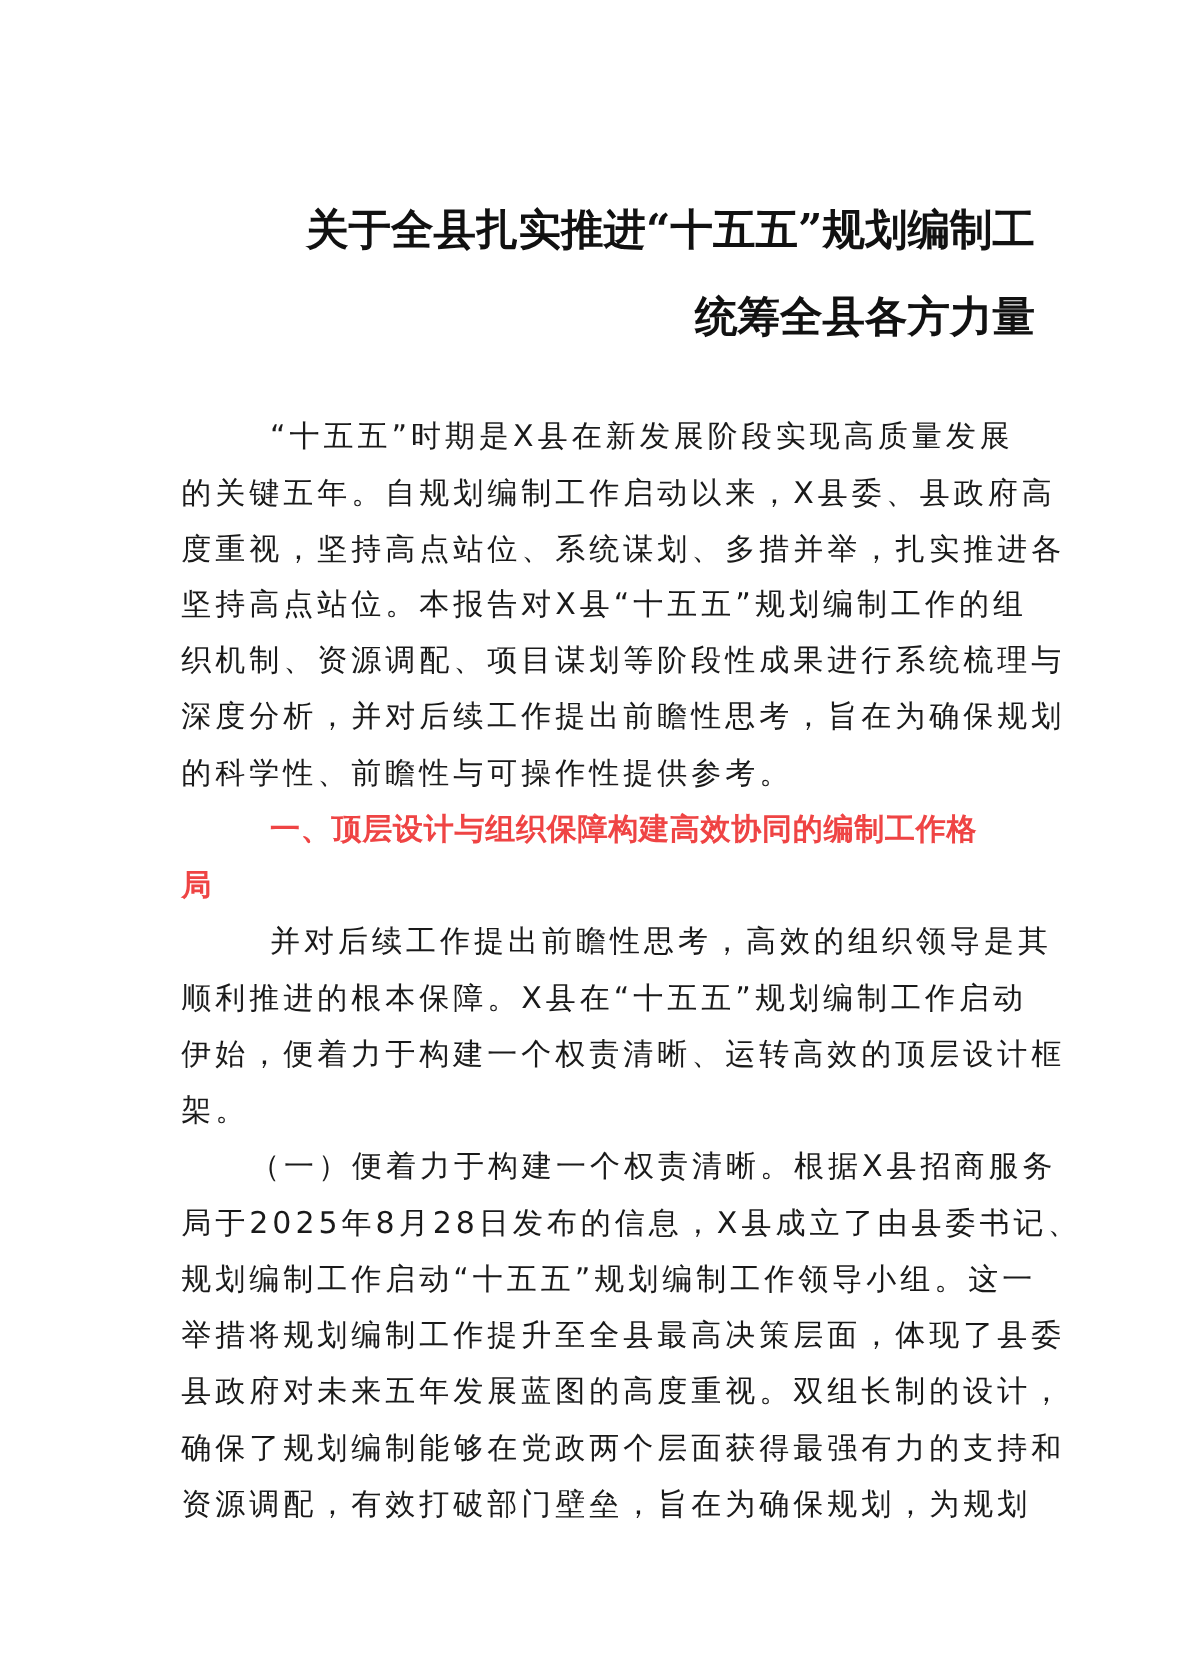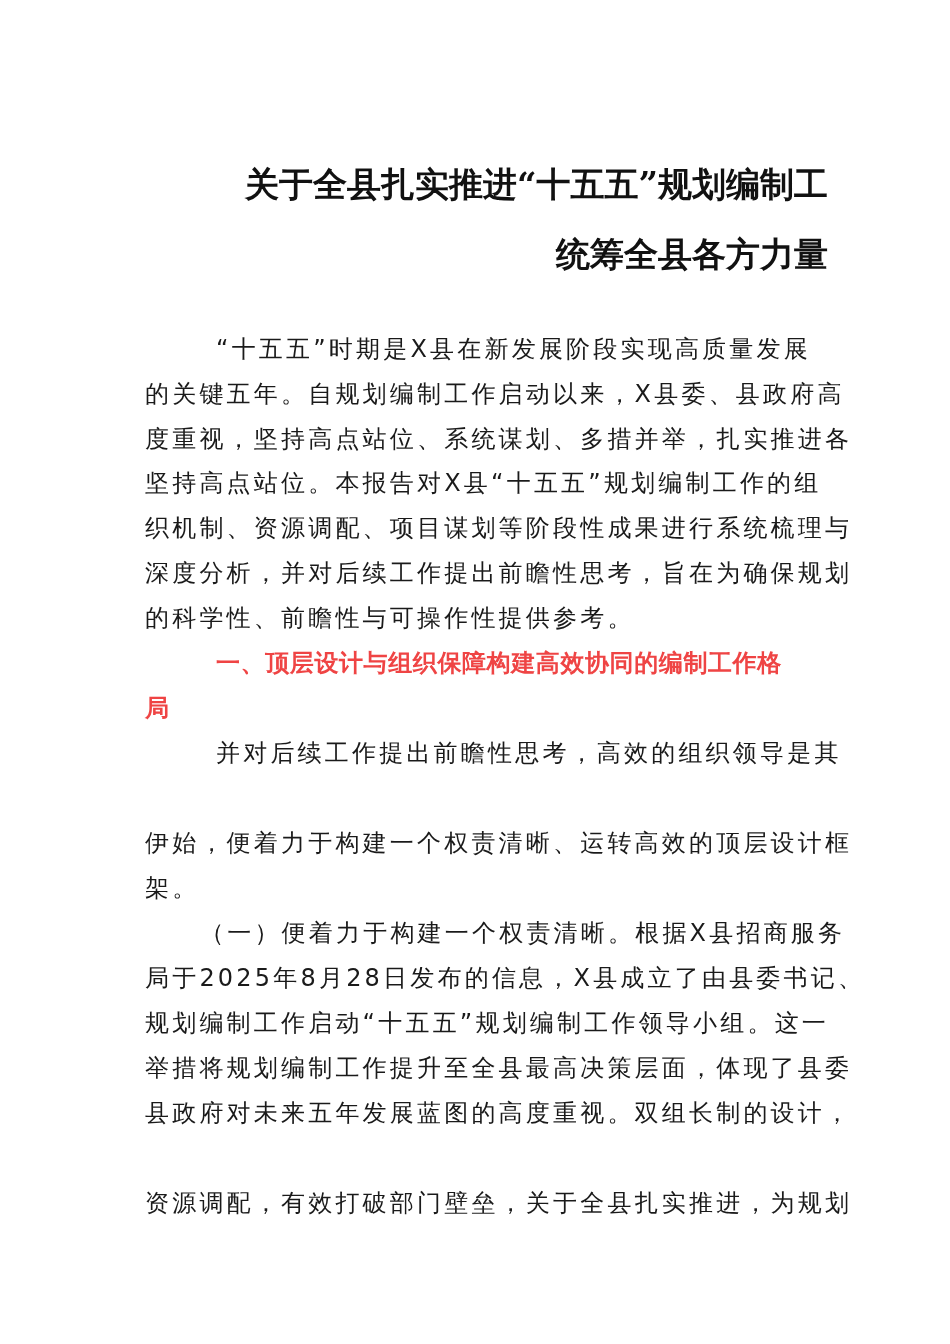--- a/index.html
+++ b/index.html
@@ -35,22 +35,24 @@
   <div class="line" style="top:423px">度重视，坚持高点站位、系统谋划、多措并举，扎实推进各</div>
   <div class="line" style="top:467px">坚持高点站位。本报告对X县“十五五”规划编制工作的组</div>
   <div class="line" style="top:512px">织机制、资源调配、项目谋划等阶段性成果进行系统梳理与</div>
   <div class="line" style="top:557px">深度分析，并对后续工作提出前瞻性思考，旨在为确保规划</div>
   <div class="line" style="top:602px">的科学性、前瞻性与可操作性提供参考。</div>
 
   <div class="line indent heading" style="top:647px">一、顶层设计与组织保障构建高效协同的编制工作格</div>
   <div class="line heading" style="top:692px">局</div>
 
   <div class="line indent" style="top:737px">并对后续工作提出前瞻性思考，高效的组织领导是其</div>
+  <div class="line" style="top:782px">顺利推进的根本保障。X县在“十五五”规划编制工作启动</div>
   <div class="line" style="top:827px">伊始，便着力于构建一个权责清晰、运转高效的顶层设计框</div>
   <div class="line" style="top:872px">架。</div>
 
   <div class="line sub" style="top:917px">（一）便着力于构建一个权责清晰。根据X县招商服务</div>
   <div class="line" style="top:962px">局于2025年8月28日发布的信息，X县成立了由县委书记、</div>
   <div class="line" style="top:1007px">规划编制工作启动“十五五”规划编制工作领导小组。这一</div>
   <div class="line" style="top:1052px">举措将规划编制工作提升至全县最高决策层面，体现了县委</div>
   <div class="line" style="top:1097px">县政府对未来五年发展蓝图的高度重视。双组长制的设计，</div>
-  <div class="line" style="top:1187px">资源调配，有效打破部门壁垒，关于全县扎实推进，为规划</div>
+  <div class="line" style="top:1142px">确保了规划编制能够在党政两个层面获得最强有力的支持和</div>
+  <div class="line" style="top:1187px">资源调配，有效打破部门壁垒，旨在为确保规划，为规划</div>
 </div>
 
 </body></html>

